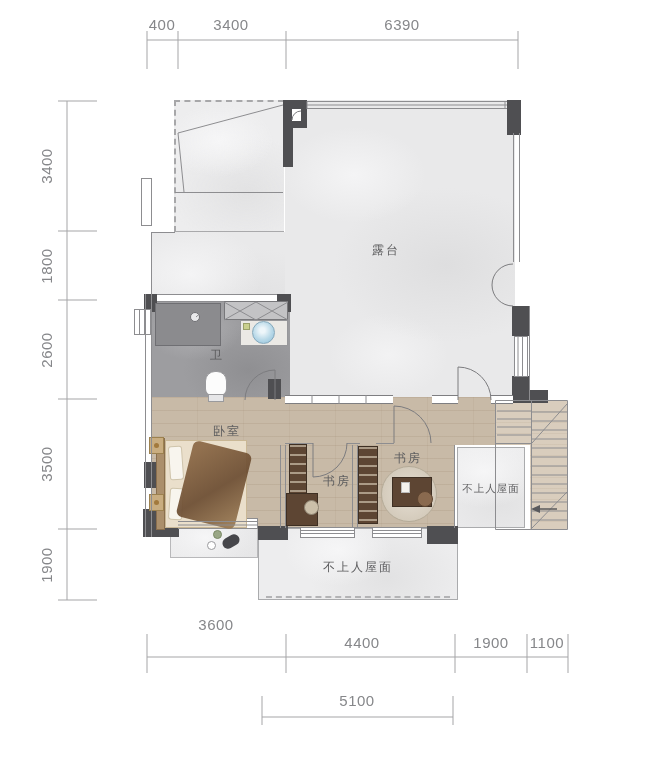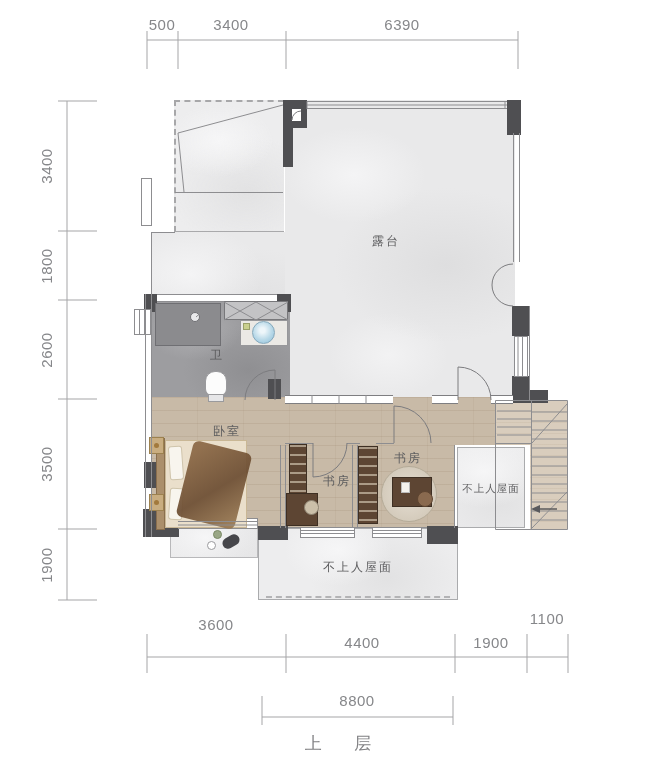--- a/index.html
+++ b/index.html
@@ -157,37 +157,36 @@
       <path d="M458 367 V400 M458 367 A33 33 0 0 1 491 400"></path>
       <path d="M513 264 A21 21 0 0 0 492 285 M513 306 A21 21 0 0 1 492 285"></path>
       <path d="M292 120 A9 9 0 0 1 301 111"></path>
     </g>
     <g>
       <path d="M539 509 H557" stroke="#5a5a5d" stroke-width="1.5" fill="none"></path>
       <polygon points="531,509 540,505 540,513" fill="#5a5a5d"></polygon>
     </g>
   </svg>
 
-  <span class="room-label" style="left:386px;top:241px">露台</span>
+  <span class="room-label" style="left:386px;top:250px">露台</span>
   <span class="room-label" style="left:217px;top:355px">卫</span>
   <span class="room-label" style="left:227px;top:431px">卧室</span>
   <span class="room-label" style="left:337px;top:481px">书房</span>
   <span class="room-label" style="left:408px;top:458px">书房</span>
   <span class="room-label sm" style="left:491px;top:489px">不上人屋面</span>
   <span class="room-label" style="left:358px;top:567px">不上人屋面</span>
 
-  <span class="dim" style="left:162px;top:24px">500</span>
+  <span class="dim" style="left:162px;top:24px">400</span>
   <span class="dim" style="left:231px;top:24px">3400</span>
   <span class="dim" style="left:402px;top:24px">6390</span>
   <span class="dim dim-v" style="left:46px;top:166px">3400</span>
   <span class="dim dim-v" style="left:46px;top:266px">1800</span>
   <span class="dim dim-v" style="left:46px;top:350px">2600</span>
   <span class="dim dim-v" style="left:46px;top:464px">3500</span>
   <span class="dim dim-v" style="left:46px;top:565px">1900</span>
   <span class="dim" style="left:216px;top:624px">3600</span>
   <span class="dim" style="left:362px;top:642px">4400</span>
   <span class="dim" style="left:491px;top:642px">1900</span>
-  <span class="dim" style="left:547px;top:618px">1100</span>
-  <span class="dim" style="left:357px;top:700px">8800</span>
+  <span class="dim" style="left:547px;top:642px">1100</span>
+  <span class="dim" style="left:357px;top:700px">5100</span>
 
-  <div class="title" style="left:338px;top:743px">上 层</div>
 
 </div>
 
 </body></html>

